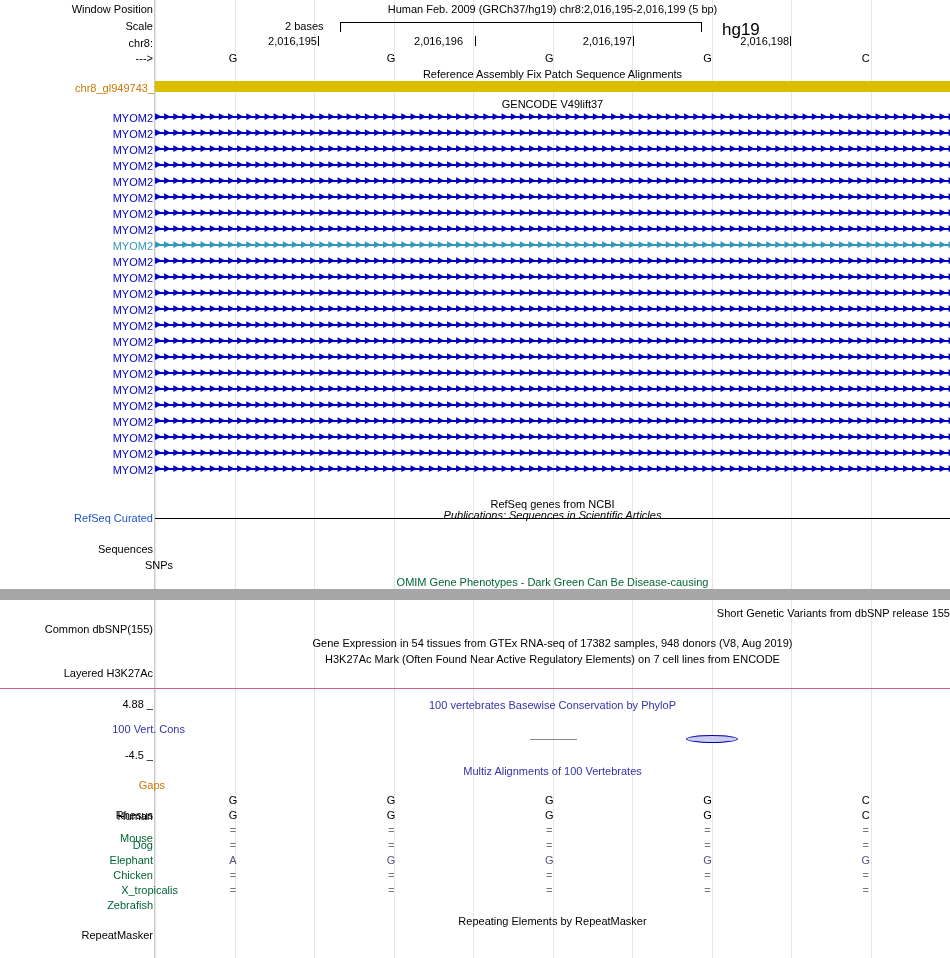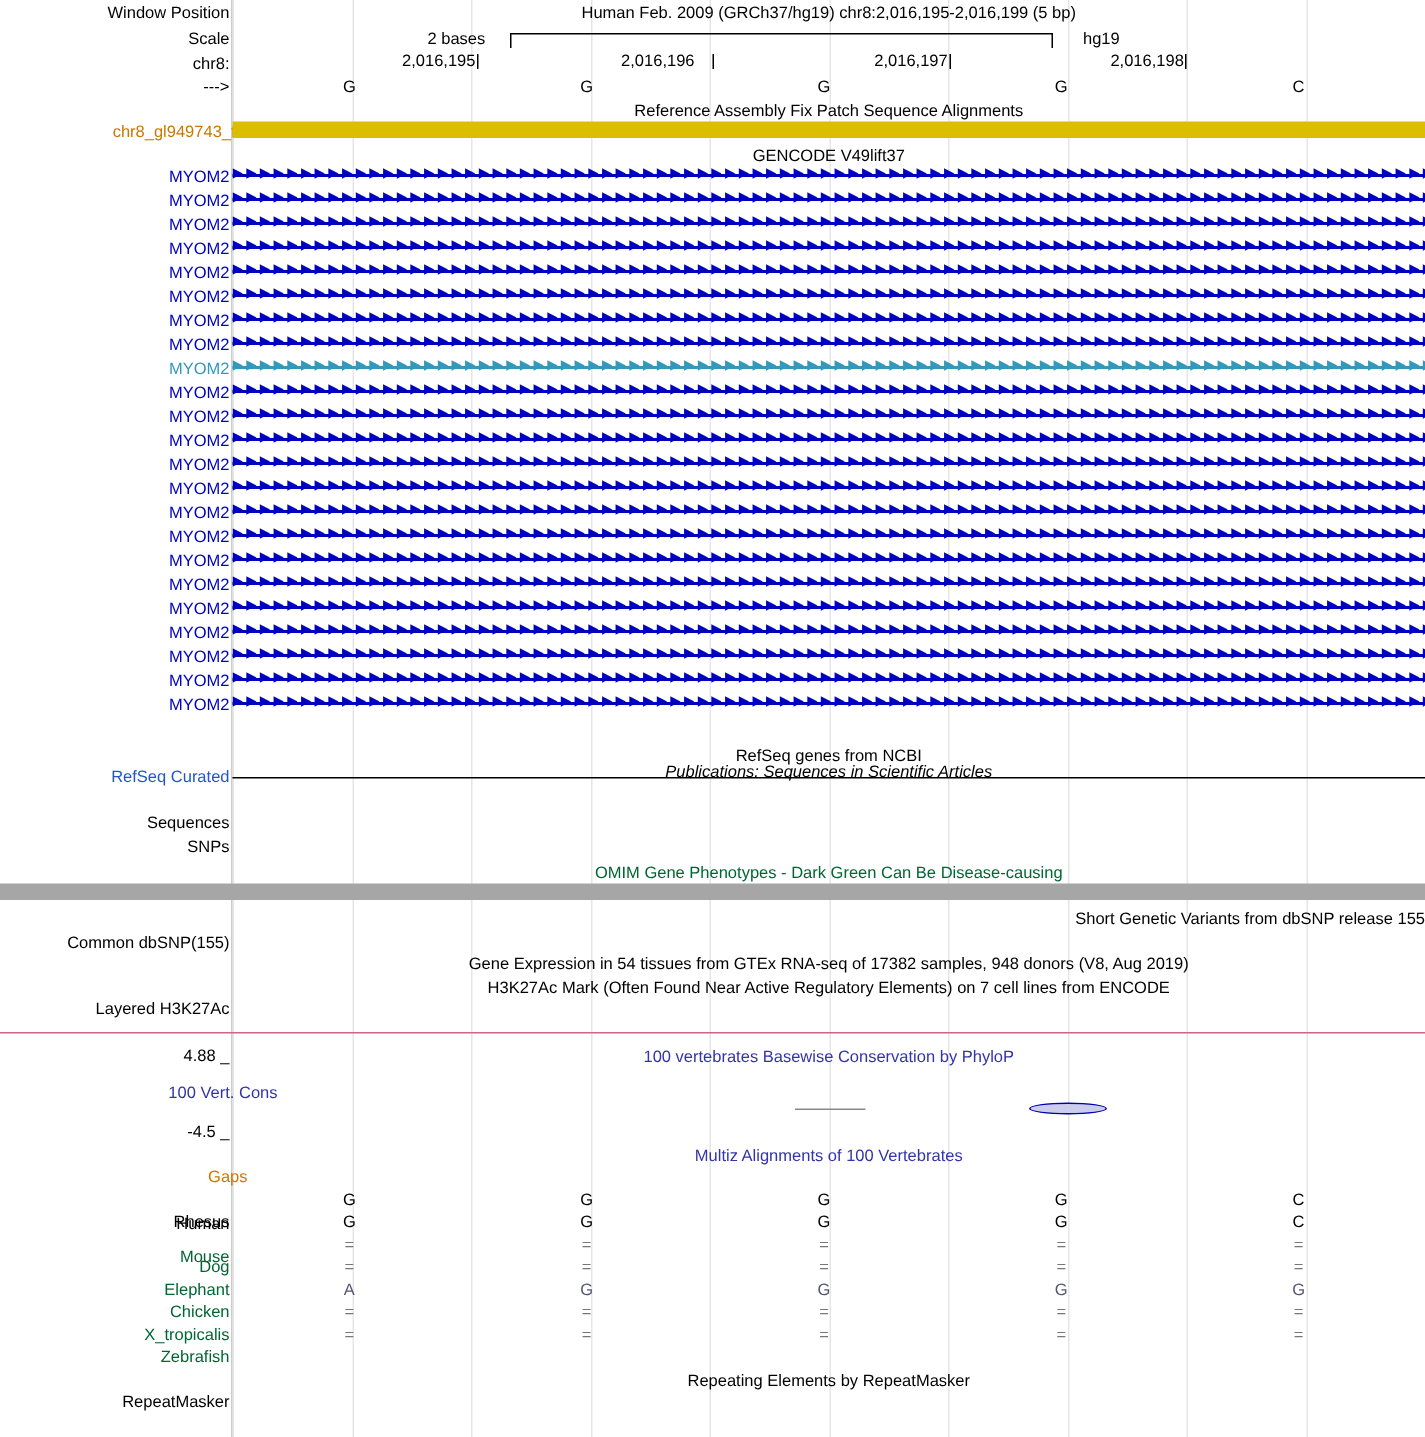--- a/index.html
+++ b/index.html
@@ -197,21 +197,21 @@
       <div class="gridline" style="left: 870.5px;"></div>
       <div class="gridline" style="left: 154px; background: rgb(204, 204, 204);"></div>
     </div>
 
   <div class="label-col" style="top:3px;">Window Position</div>
   <div class="center-title" style="top:3px;">Human Feb. 2009 (GRCh37/hg19)   chr8:2,016,195-2,016,199 (5 bp)</div>
 
   <div class="label-col" style="top:20px;">Scale</div>
   <div style="position:absolute; left:285px; top:20px; font-size:11px;">2 bases</div>
   <div class="scale-bar" style="left:340px; top:22px; width:360px;"></div>
-  <div style="position:absolute; left:722px; top:20px; font-size:11px;">hg19</div>
+  <div style="position:absolute; left:722px; top:20px; font-size:17px;">hg19</div>
 
   <div class="label-col" style="top:37px;">chr8:</div>
   <div class="ruler" style="top:36px;" id="ruler">
       <div class="tick" style="left: 162.975px;"></div>
       <div class="ticklabel" style="left: 162.975px;">2,016,195</div>
       <div class="tick" style="left: 320.385px;"></div>
       <div class="ticklabel" style="left: 309px;">2,016,196</div>
       <div class="tick" style="left: 477.795px;"></div>
       <div class="ticklabel" style="left: 477.795px;">2,016,197</div>
       <div class="tick" style="left: 635.205px;"></div>
@@ -349,21 +349,21 @@
         <div class="gene-arrows">▶▶▶▶▶▶▶▶▶▶▶▶▶▶▶▶▶▶▶▶▶▶▶▶▶▶▶▶▶▶▶▶▶▶▶▶▶▶▶▶▶▶▶▶▶▶▶▶▶▶▶▶▶▶▶▶▶▶▶▶▶▶▶▶▶▶▶▶▶▶▶▶▶▶▶▶▶▶▶▶▶▶▶▶▶▶▶▶▶▶▶▶▶▶▶▶▶▶▶▶▶▶▶▶▶▶▶▶▶▶▶▶▶▶▶▶▶▶▶▶</div>
       </div>
     </div>
 
   <div class="center-title" style="top:498px;">RefSeq genes from NCBI</div>
   <div class="label-col lbl-blue" style="top:512px;">RefSeq Curated</div>
   <div class="hline" style="top:518px;"></div>
 
   <div class="center-title" style="top:509px;font-style:italic;">Publications: Sequences in Scientific Articles</div>
   <div class="label-col" style="top:543px;">Sequences</div>
-  <div class="label-col" style="top:559px;">SNPs</div>
+  <div class="label-col" style="top:559px;padding-left:20px;">SNPs</div>
 
   <div class="center-title title-green" style="top:576px;">OMIM Gene Phenotypes - Dark Green Can Be Disease-causing</div>
   <div class="label-col lbl-green" style="top:590px;">OMIM Genes</div>
   <div class="bar-gray" style="top:589px;"></div>
 
   <div class="center-title" style="top:607px;text-align:right;">Short Genetic Variants from dbSNP release 155</div>
   <div class="label-col" style="top:623px;">Common dbSNP(155)</div>
 
   <div class="center-title" style="top:637px;">Gene Expression in 54 tissues from GTEx RNA-seq of 17382 samples, 948 donors (V8, Aug 2019)</div>
 
@@ -422,21 +422,21 @@
         <div class="maf-letter" style="left: 710.73px; color: rgb(85, 85, 119);">G</div>
       </div>
       <div class="label-col" style="top: 869px; color: rgb(0, 102, 51);">Chicken</div>
       <div class="track-area" style="top: 869px; height: 12px;">
         <div class="maf-letter" style="left: 77.91px; color: rgb(119, 119, 119);">=</div>
         <div class="maf-letter" style="left: 236.115px; color: rgb(119, 119, 119);">=</div>
         <div class="maf-letter" style="left: 394.32px; color: rgb(119, 119, 119);">=</div>
         <div class="maf-letter" style="left: 552.525px; color: rgb(119, 119, 119);">=</div>
         <div class="maf-letter" style="left: 710.73px; color: rgb(119, 119, 119);">=</div>
       </div>
-      <div class="label-col" style="top: 884px; color: rgb(0, 102, 51);">X_tropicalis</div>
+      <div class="label-col" style="top: 884px; color: rgb(0, 102, 51); padding-left: 25px;">X_tropicalis</div>
       <div class="track-area" style="top: 884px; height: 12px;">
         <div class="maf-letter" style="left: 77.91px; color: rgb(119, 119, 119);">=</div>
         <div class="maf-letter" style="left: 236.115px; color: rgb(119, 119, 119);">=</div>
         <div class="maf-letter" style="left: 394.32px; color: rgb(119, 119, 119);">=</div>
         <div class="maf-letter" style="left: 552.525px; color: rgb(119, 119, 119);">=</div>
         <div class="maf-letter" style="left: 710.73px; color: rgb(119, 119, 119);">=</div>
       </div>
       <div class="label-col" style="top: 899px; color: rgb(0, 102, 51);">Zebrafish</div>
       <div class="track-area" style="top: 899px; height: 12px;"></div>
     </div>

